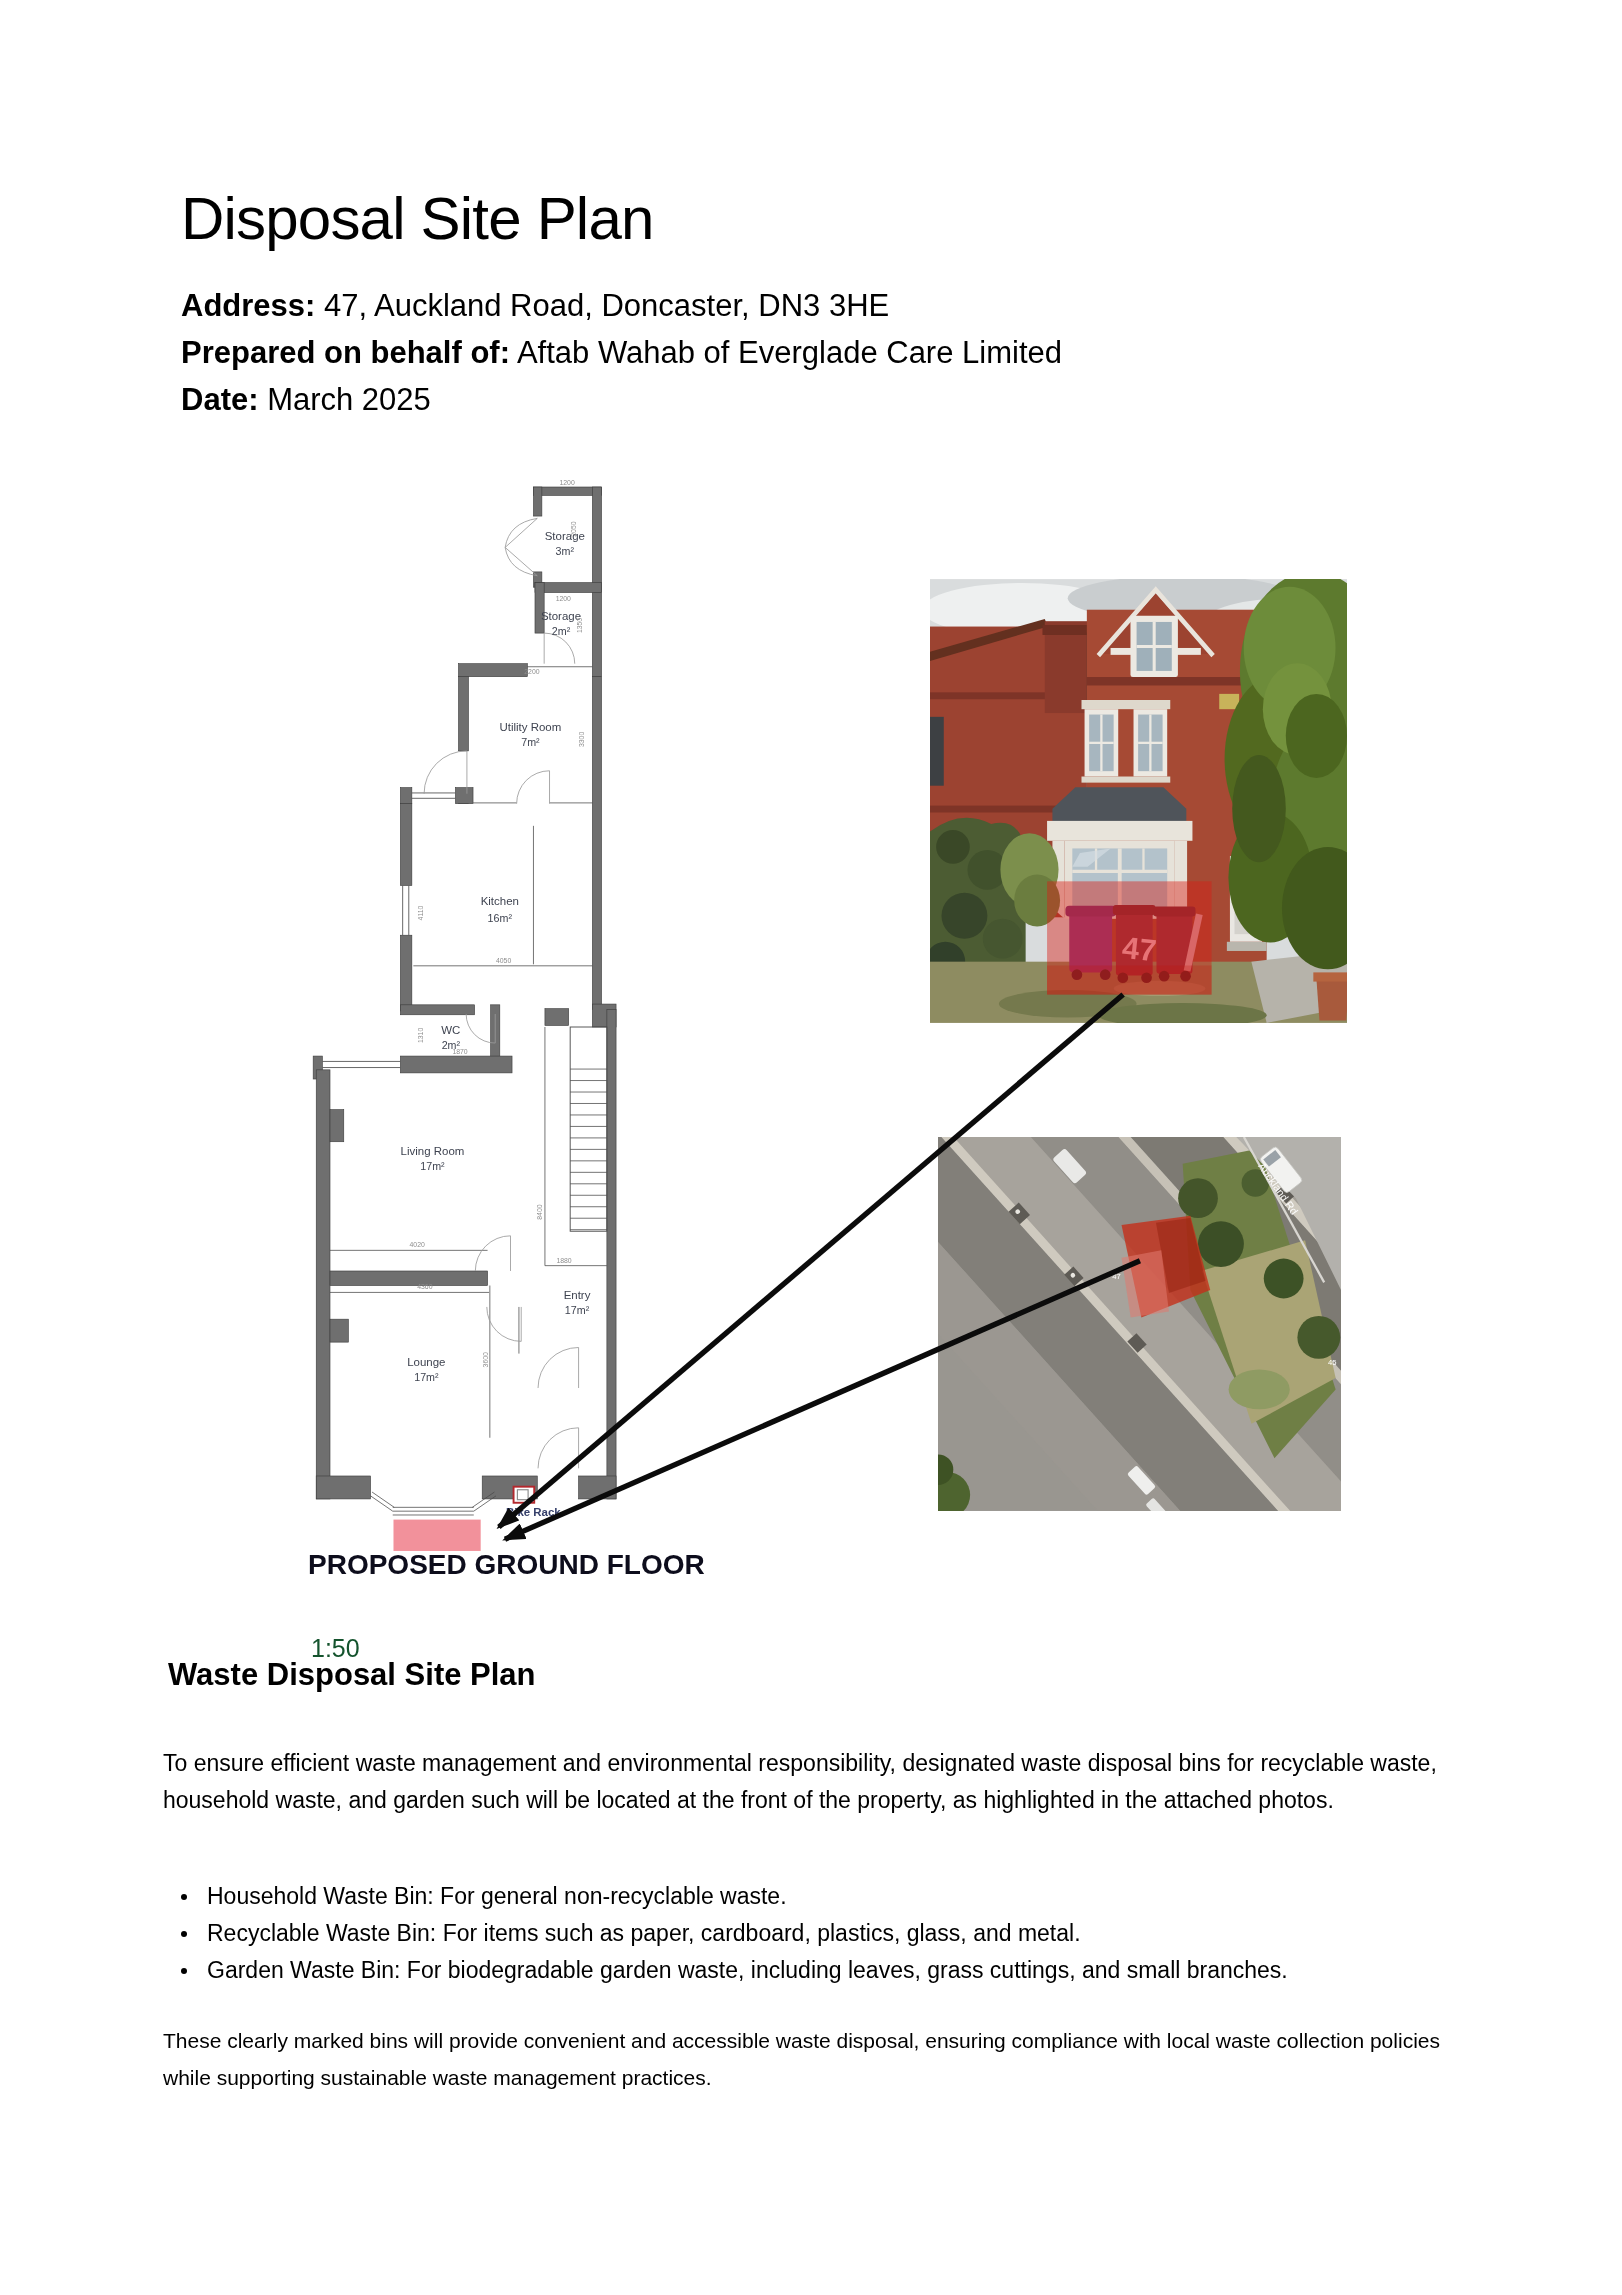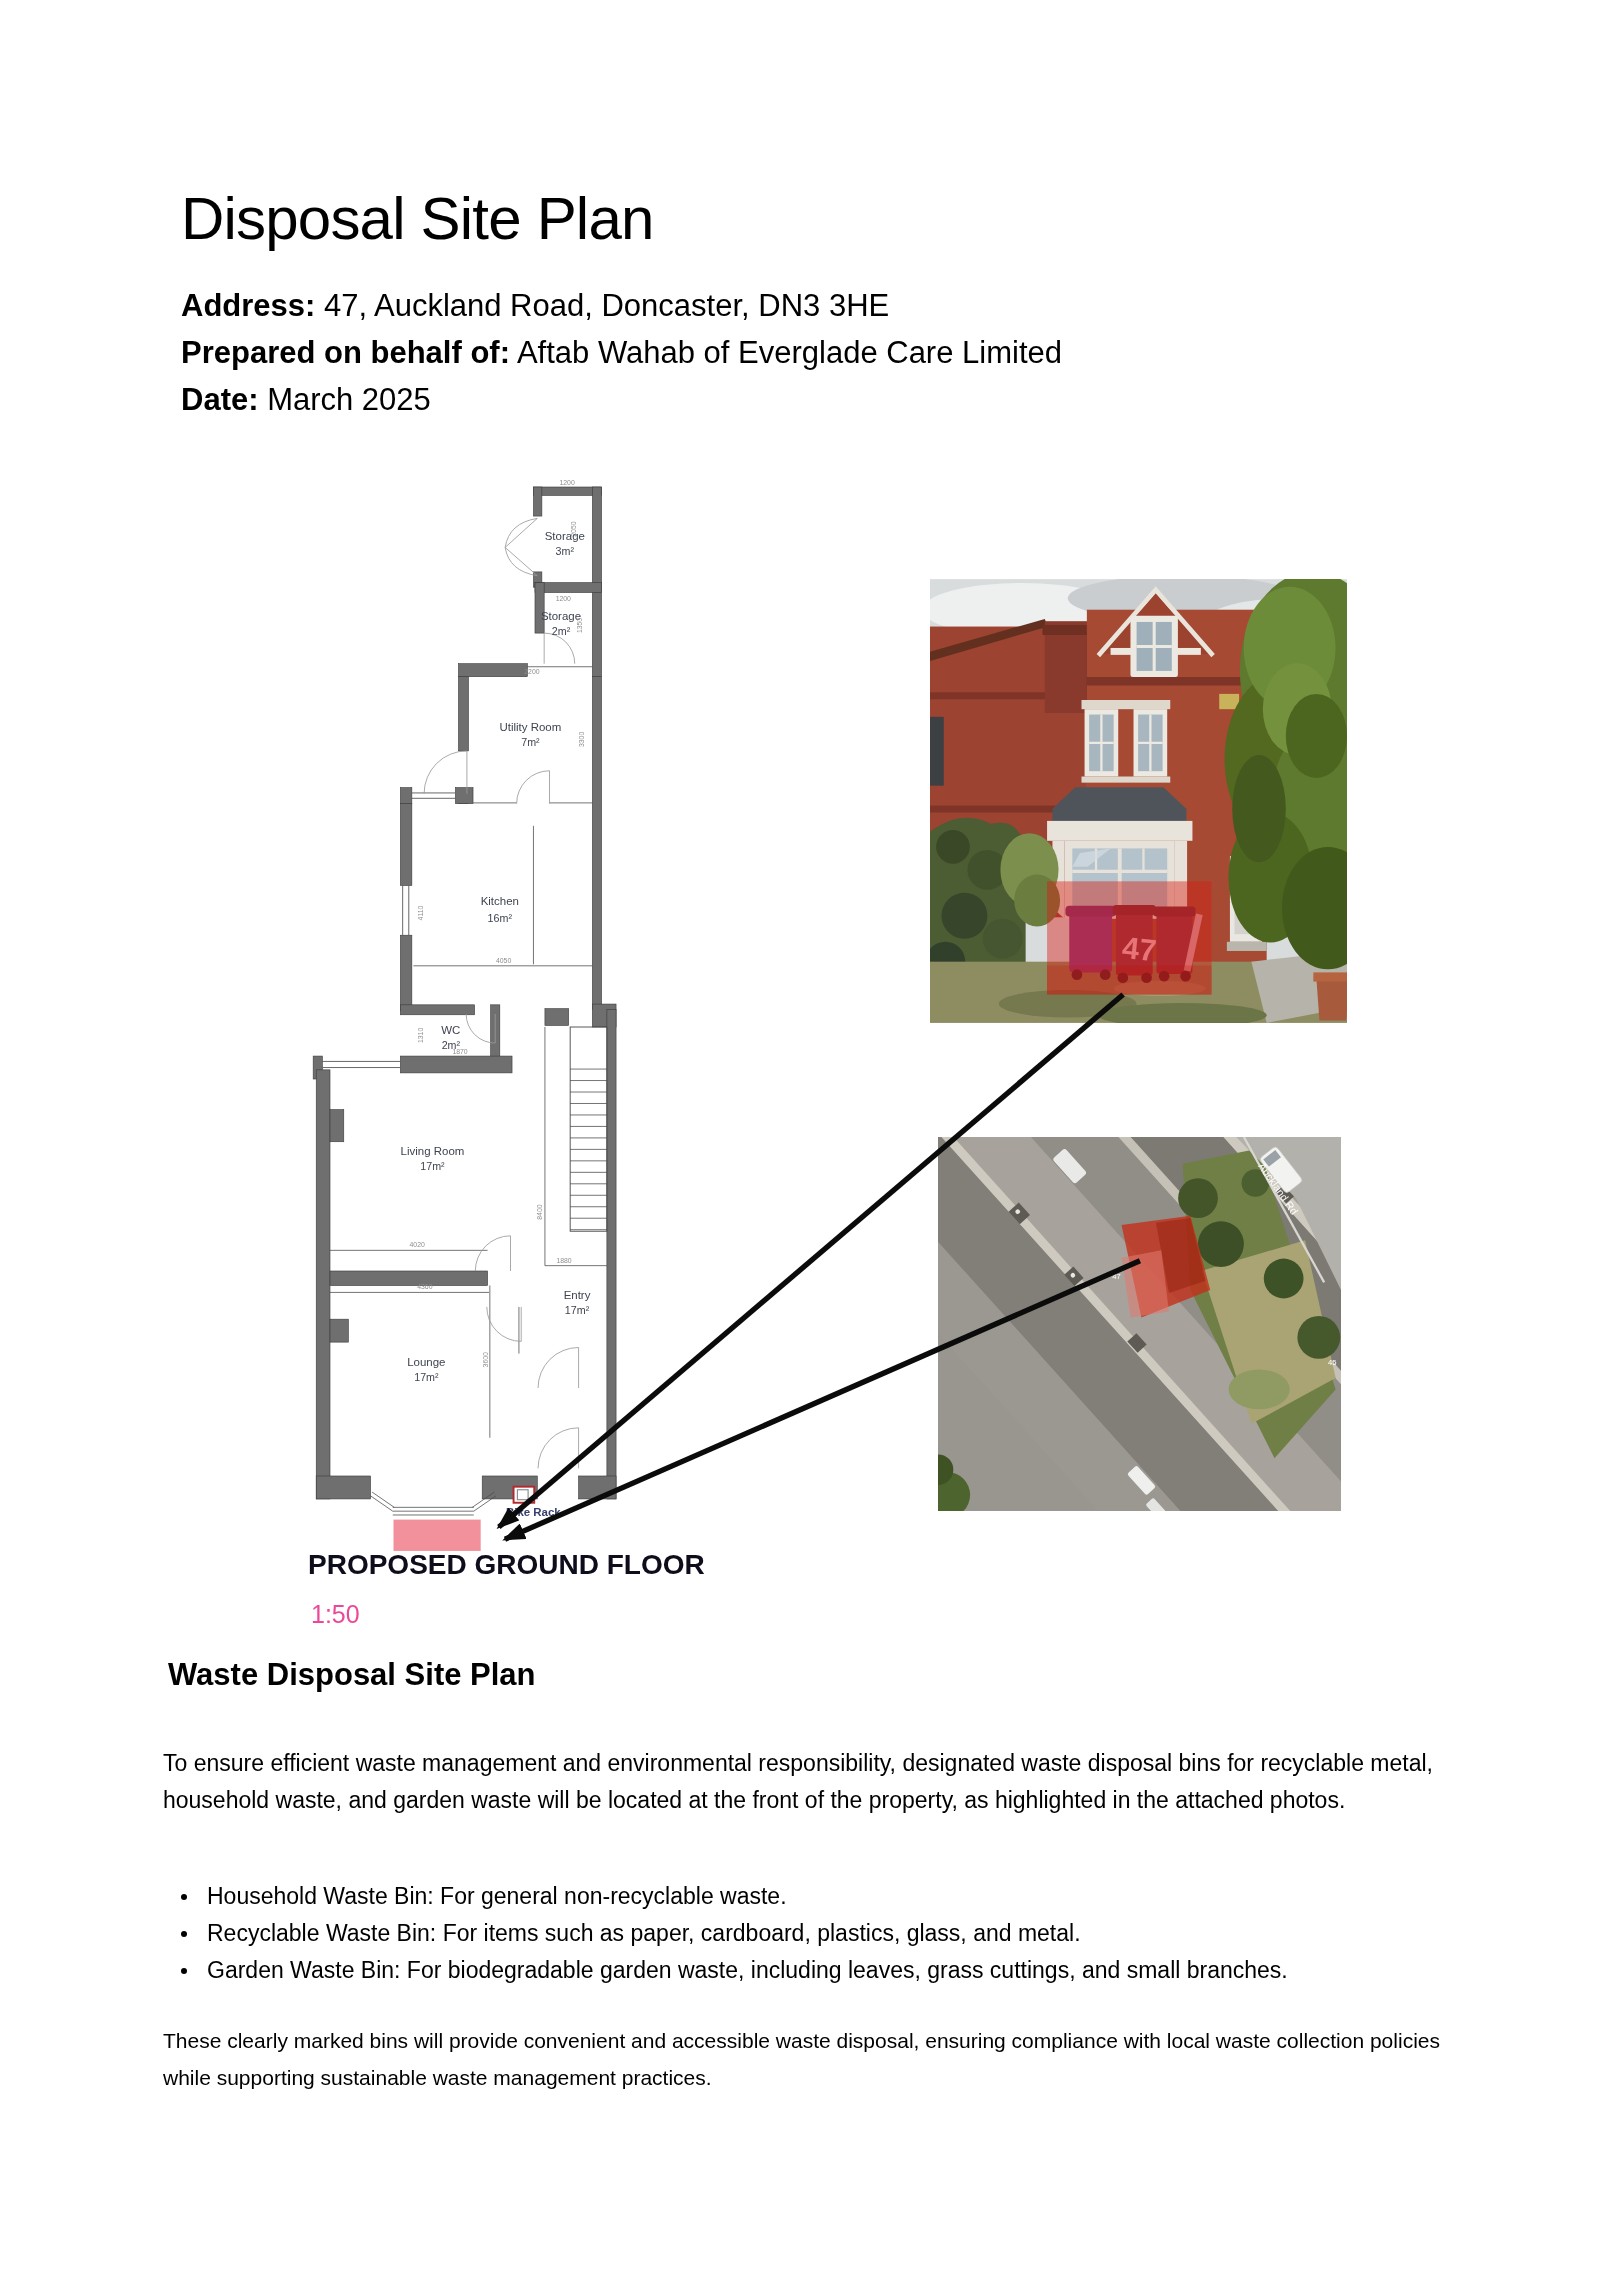--- a/index.html
+++ b/index.html
@@ -4,21 +4,21 @@
 <style>
   html,body{margin:0;padding:0;background:#fff;}
   #page{position:relative;width:1488px;height:2295px;background:#ffffff;overflow:hidden;
         font-family:"Liberation Sans", sans-serif;color:#111;}
   .abs{position:absolute;}
   #doc-title{left:181px;top:184px;font-size:60px;font-weight:400;color:#000;letter-spacing:-0.8px;}
   #info-block{left:181px;top:282px;font-size:31px;line-height:47px;color:#000;}
   #info-block .lbl{font-weight:bold;text-align:right;}
   #plan-wrap{left:310px;top:474px;width:310px;height:1080px;}
   #plan-caption{left:308px;top:1549px;font-size:28px;font-weight:bold;color:#0d0d1c;letter-spacing:0px;}
-  #plan-scale{left:311px;top:1600px;font-size:25px;color:#ec4899;}
+  #plan-scale{left:311px;top:1634px;font-size:25px;color:#14532d;}
   #house-photo{left:930px;top:579px;width:417px;height:444px;}
   #aerial-photo{left:938px;top:1137px;width:403px;height:374px;}
   #overlay-arrows{left:0;top:0;width:1622px;height:2295px;pointer-events:none;z-index:40;}
   #waste-heading{left:168px;top:1657px;font-size:31px;font-weight:bold;color:#000;}
   #waste-intro{left:163px;top:1745px;width:1305px;font-size:23px;line-height:37px;color:#000;}
   #waste-bullets{left:163px;top:1878px;width:1305px;font-size:23px;line-height:37px;color:#000;
                  margin:0;padding:0 0 0 44px;list-style:none;}
   #waste-bullets li{position:relative;}
   #waste-bullets li::before{content:"";position:absolute;left:-26px;top:16px;width:6.1px;height:6.1px;
                  border-radius:50%;background:#000;}
@@ -396,21 +396,21 @@
     <defs>
       <marker id="ah" markerWidth="30" markerHeight="22" refX="26" refY="11" orient="auto" markerUnits="userSpaceOnUse">
         <path d="M0,0 L30,11 L0,22 Z" fill="#0b0b0b"></path>
       </marker>
     </defs>
     <line x1="1468" y1="1300" x2="652" y2="1996" stroke="#0b0b0b" stroke-width="7" marker-end="url(#ah)"></line>
     <line x1="1490" y1="1648" x2="660" y2="2012" stroke="#0b0b0b" stroke-width="7" marker-end="url(#ah)"></line>
   </svg>
 
   <div class="abs" id="waste-heading">Waste Disposal Site Plan</div>
-  <div class="abs" id="waste-intro">To ensure efficient waste management and environmental responsibility, designated waste disposal bins for recyclable metal, household waste, and garden waste will be located at the front of the property, as highlighted in the attached photos.</div>
+  <div class="abs" id="waste-intro">To ensure efficient waste management and environmental responsibility, designated waste disposal bins for recyclable waste, household waste, and garden such will be located at the front of the property, as highlighted in the attached photos.</div>
   <ul class="abs" id="waste-bullets">
     <li>Household Waste Bin: For general non-recyclable waste.</li>
     <li>Recyclable Waste Bin: For items such as paper, cardboard, plastics, glass, and metal.</li>
     <li>Garden Waste Bin: For biodegradable garden waste, including leaves, grass cuttings, and small branches.</li>
   </ul>
   <div class="abs" id="waste-closing">These clearly marked bins will provide convenient and accessible waste disposal, ensuring compliance with local waste collection policies while supporting sustainable waste management practices.</div>
 
 </div>
 
 

